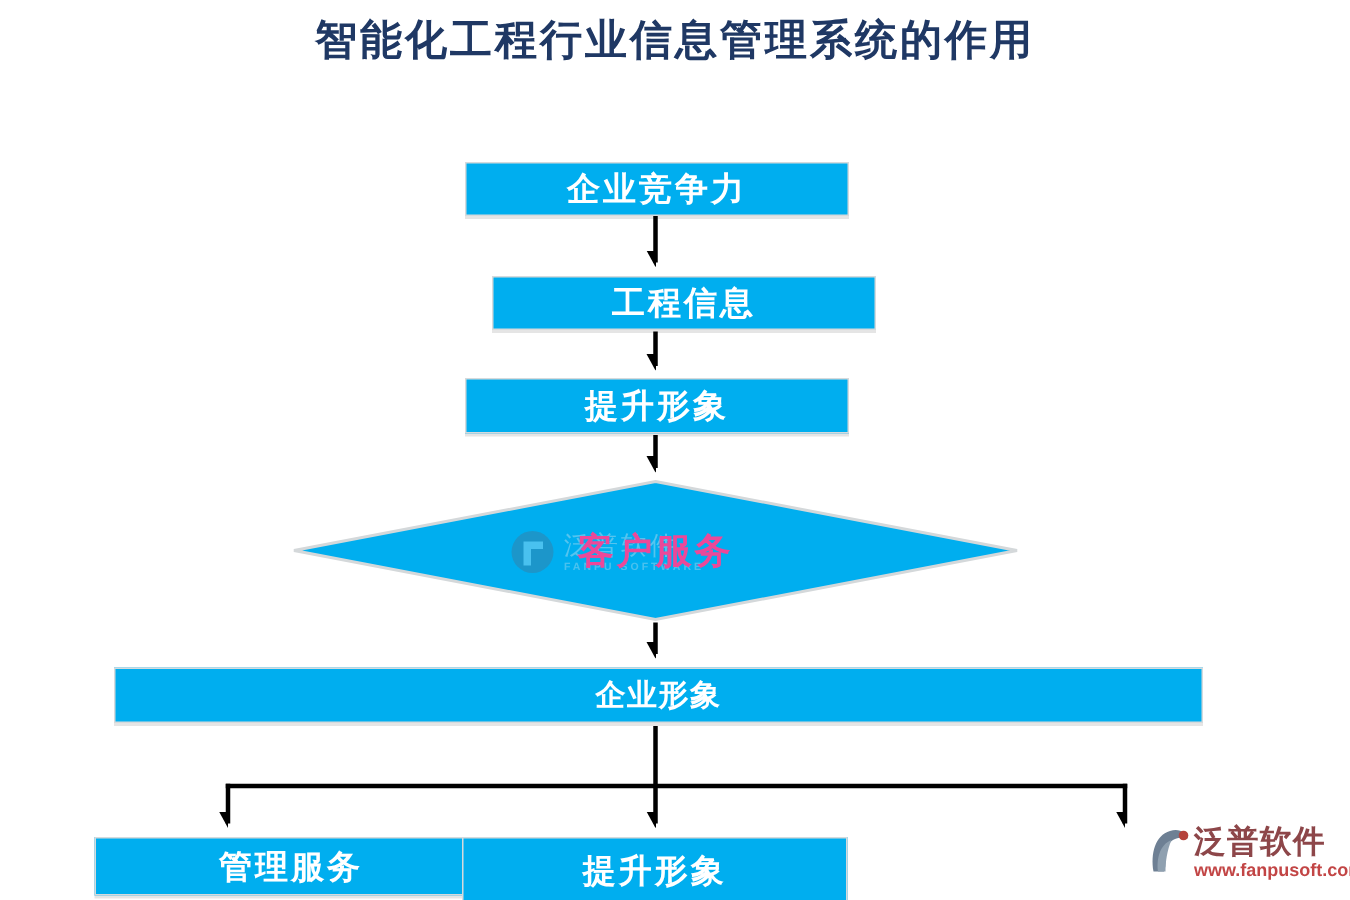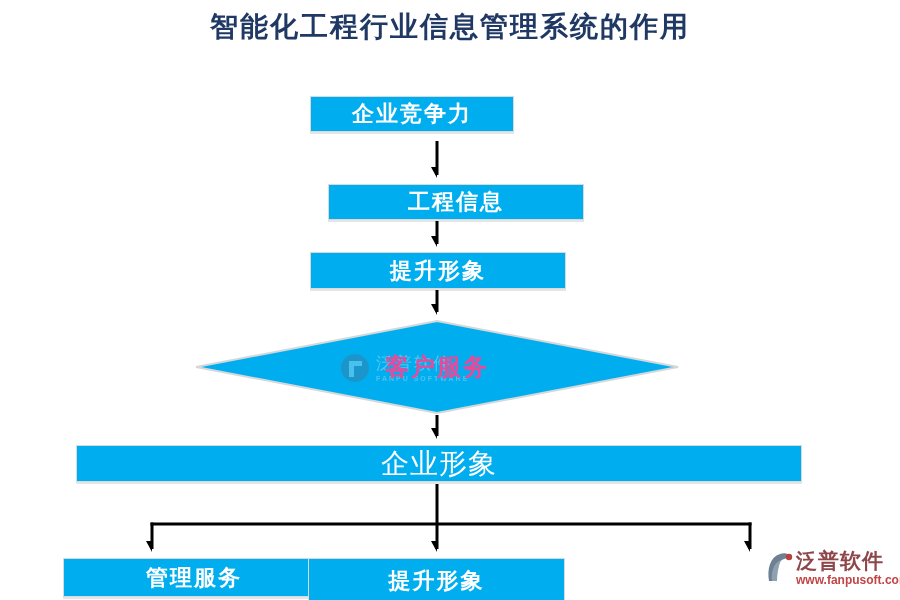--- a/index.html
+++ b/index.html
@@ -12,21 +12,21 @@
     position:absolute;left:0;top:8px;width:900px;text-align:center;
     font-size:28px;font-weight:bold;letter-spacing:2px;color:#1F3864;
   }
   .connectors{position:absolute;left:0;top:0;}
   .node{
     position:absolute;background:#00AEEF;color:#ffffff;
     display:flex;align-items:center;justify-content:center;
     border:1px solid #d6dadc;box-shadow:0 2px 0 rgba(0,0,0,0.10);
     box-sizing:border-box;font-weight:bold;font-size:22px;letter-spacing:2px;
   }
-  .node.wide{font-weight:normal;font-size:28px;letter-spacing:1px;}
+  .node.wide{font-weight:bold;font-size:20px;letter-spacing:1px;}
   .diamond-label{
     position:absolute;left:337px;top:352px;width:200px;height:30px;
     display:flex;align-items:center;justify-content:center;
     color:#ec4899;font-weight:bold;font-size:24px;letter-spacing:2px;
   }
   .watermark{
     position:absolute;left:340px;top:353px;display:flex;align-items:center;
     opacity:0.38;pointer-events:none;
   }
   .watermark .wm-text{margin-left:6px;line-height:1;}
@@ -61,21 +61,21 @@
 
     <polygon points="437,321 678,367 437,413 196,367" fill="#00AEEF" stroke="#d4d8da" stroke-width="2"></polygon>
     <line x1="437" y1="415" x2="437" y2="436" stroke="#000" stroke-width="3" marker-end="url(#ah)"></line>
 
     <line x1="150.5" y1="524" x2="751.5" y2="524" stroke="#000" stroke-width="3"></line>
     <line x1="437" y1="484" x2="437" y2="549" stroke="#000" stroke-width="3" marker-end="url(#ah)"></line>
     <line x1="152" y1="522.5" x2="152" y2="549" stroke="#000" stroke-width="3" marker-end="url(#ah)"></line>
     <line x1="750" y1="522.5" x2="750" y2="549" stroke="#000" stroke-width="3" marker-end="url(#ah)"></line>
   </svg>
 
-  <div class="node" style="left:310px;top:96px;width:204px;height:36px">企业竞争力</div>
+  <div class="node" style="left:310px;top:108px;width:256px;height:36px">企业竞争力</div>
   <div class="node" style="left:328px;top:184px;width:256px;height:36px">工程信息</div>
   <div class="node" style="left:310px;top:252px;width:256px;height:37px">提升形象</div>
 
   <div class="watermark">
     <svg width="30" height="30" viewBox="0 0 30 30">
       <circle cx="15" cy="15" r="14" fill="#4a708f"></circle>
       <path d="M9 24 L9 8 L22 8 L22 13 L14 13 L14 24 Z" fill="#bfe0ef"></path>
     </svg>
     <div class="wm-text">
       <div class="wm-brand">泛普软件</div>

